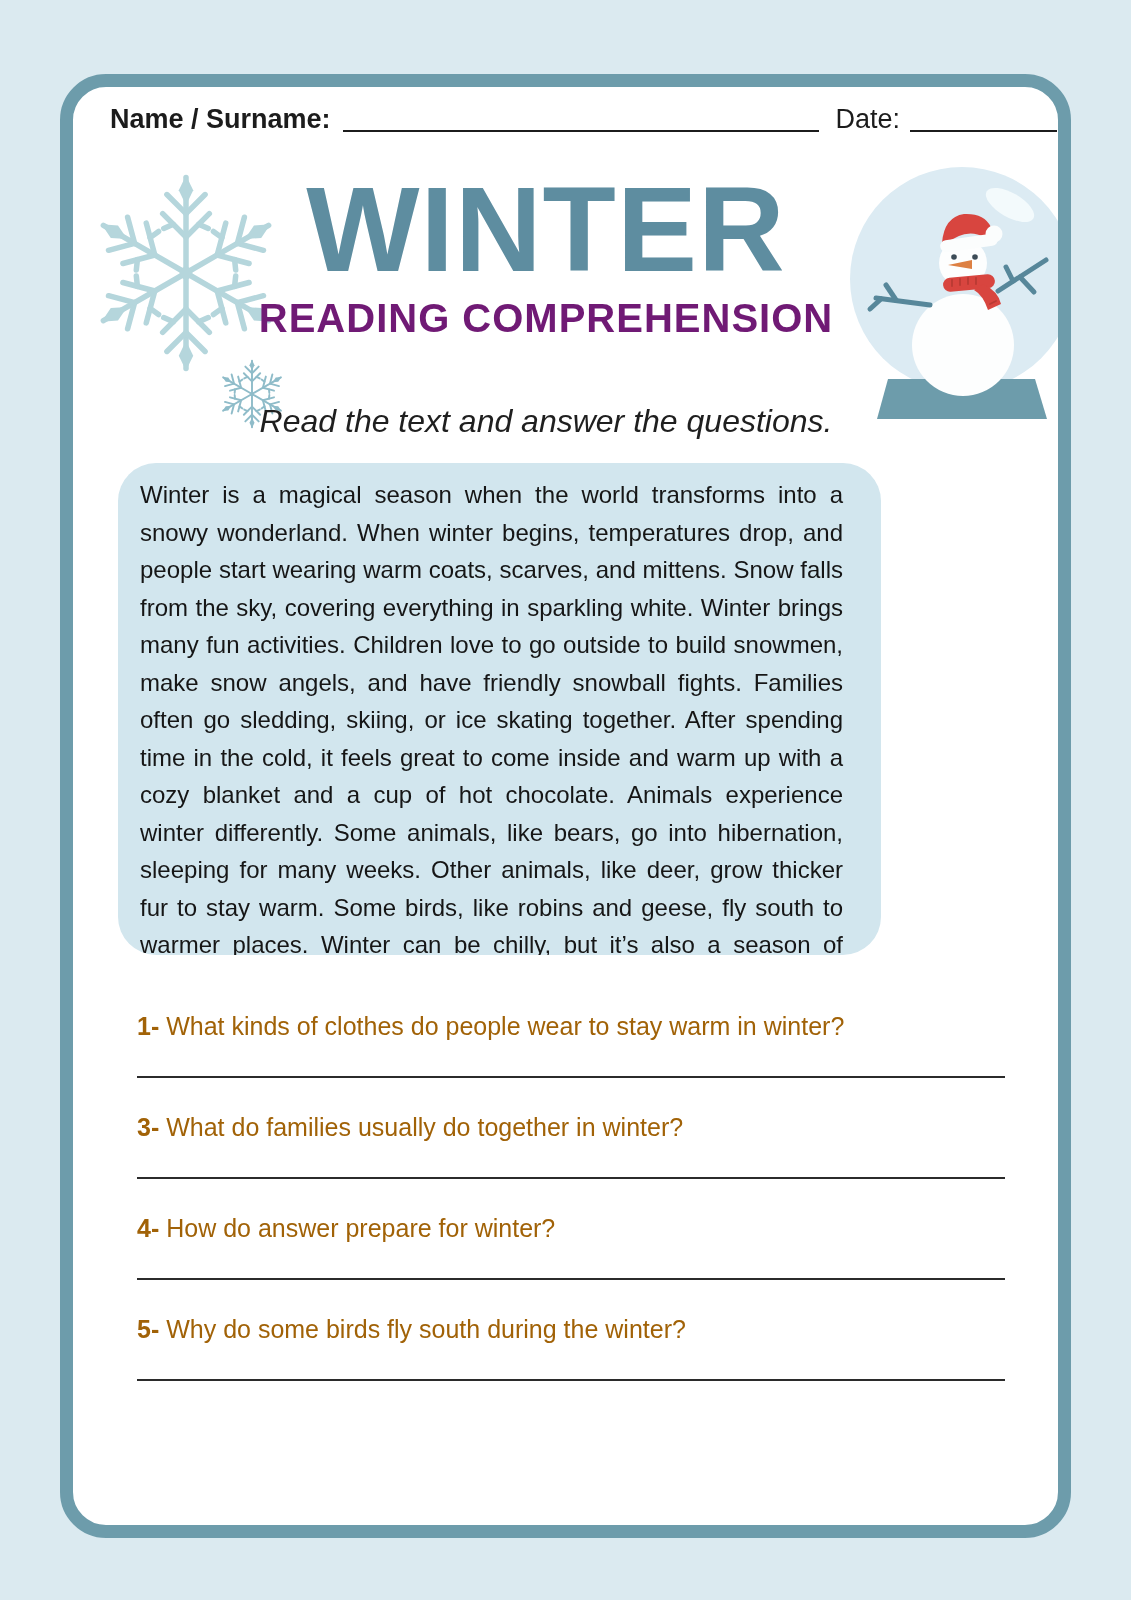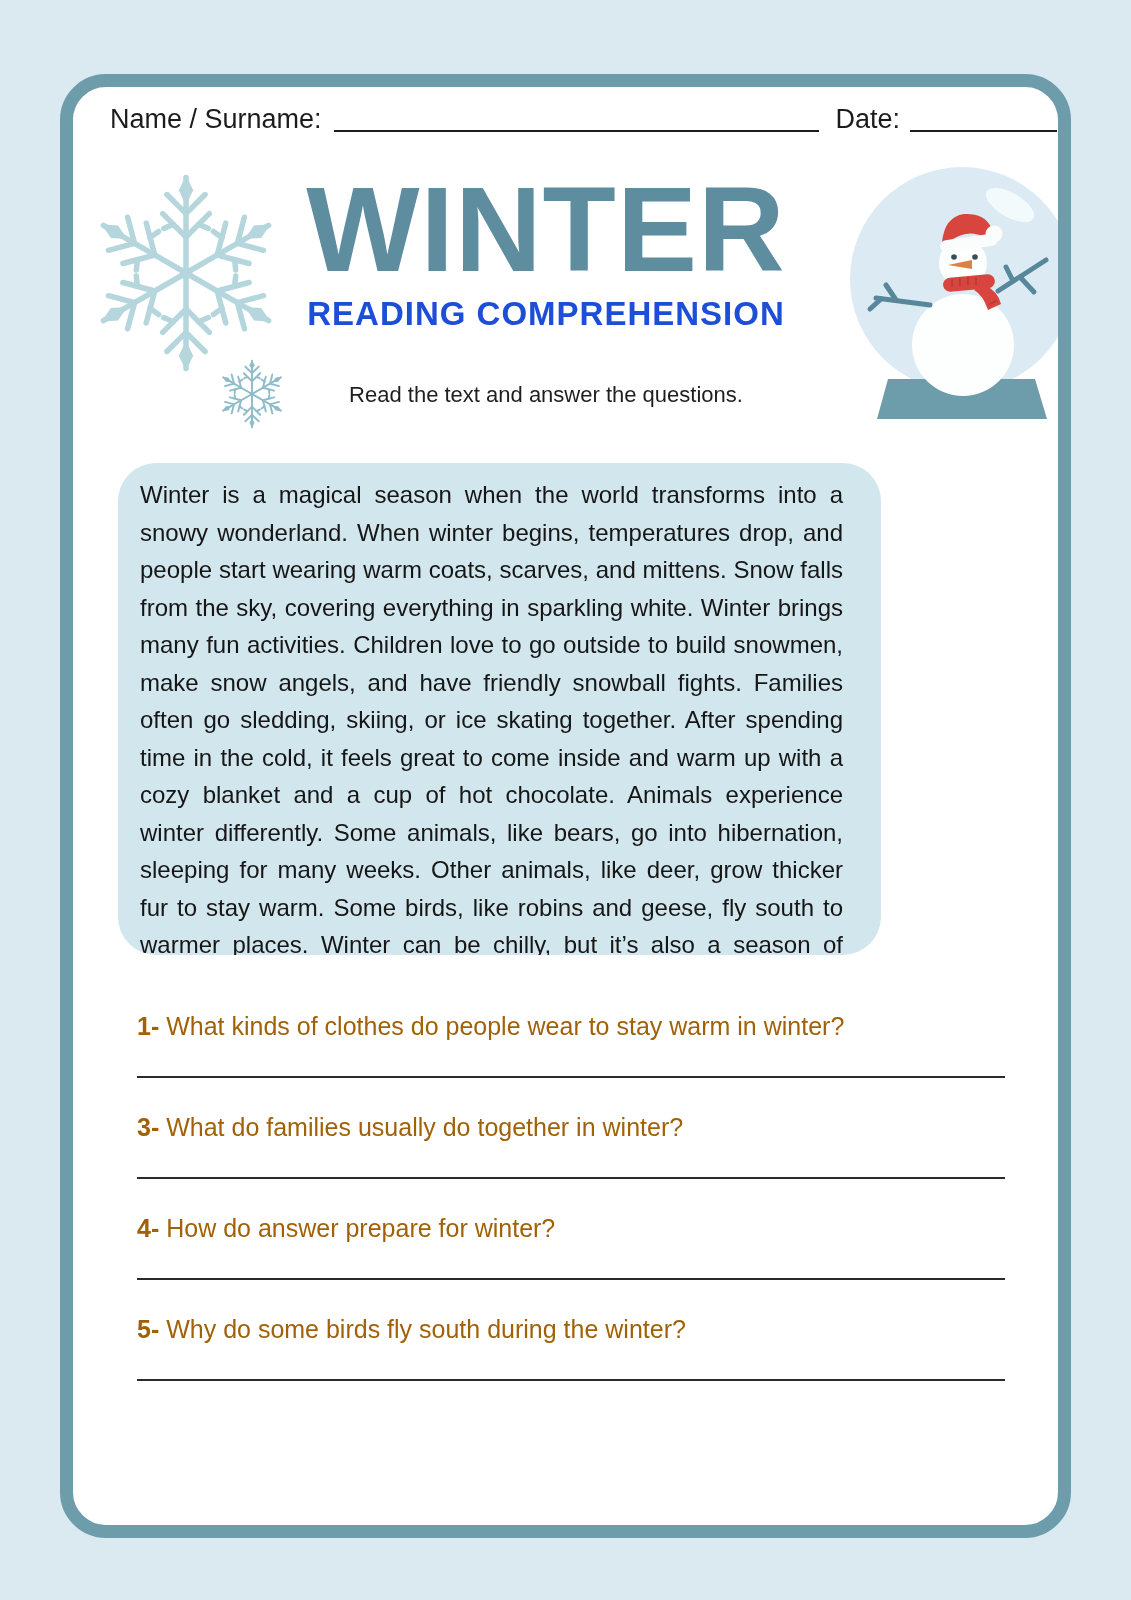--- a/index.html
+++ b/index.html
@@ -23,44 +23,45 @@
   
   .header-row{
     position:absolute;left:37px;top:16px;width:947px;
     display:flex;align-items:flex-end;
     font-size:27px;line-height:1.25;color:#1c1c1c;
   }
   .write-line{border-bottom:2.5px solid #1c1c1c;height:1px;}
   .name-line{flex:1 1 auto;margin:0 0 5px 12px;}
   .date-line{flex:0 0 147px;margin:0 0 5px 10px;}
   .date-label{margin-left:16px;white-space:nowrap;}
-  .name-label{white-space:nowrap;}
+  .name-label{white-space:nowrap;font-weight:bold;}
   
   .flake{position:absolute;}
   .flake-big{left:7px;top:80px;width:212px;height:212px;color:#b5d6dc;}
   .flake-small{left:142px;top:270px;width:74px;height:74px;color:#8fbcc9;}
   .flake line,.flake path.spoke{stroke:currentColor;stroke-width:2.6;stroke-linecap:round;fill:none;}
   .flake .fill{fill:currentColor;stroke:none;}
   
   .hero{
     position:absolute;left:153px;top:82px;width:640px;
     text-align:center;
   }
   .page-title{
     font-family:Liberation Sans, sans-serif;
     font-size:120px;line-height:1;font-weight:bold;
     color:#5e8da0;letter-spacing:1px;margin:0;
   }
   .page-subtitle{
-    font-size:33px;line-height:1.2;font-weight:bold;
-    color:#1d4ed8;letter-spacing:1px;margin:5px 0 0 0;
+    font-size:40px;line-height:1.2;font-weight:bold;
+    color:#701a75;letter-spacing:1px;margin:5px 0 0 0;
   }
   .instruction{
-    font-size:22px;line-height:1.2;color:#1f1f1f;
-    margin:48px 0 0 0;
+    font-size:32px;line-height:1.2;color:#1f1f1f;
+    margin:60px 0 0 0;
+    font-style:italic;
   }
   
   .globe{position:absolute;left:775px;top:76px;width:230px;height:265px;}
   
   .passage-box{
     position:absolute;left:45px;top:376px;width:763px;height:492px;
     box-sizing:border-box;
     background:#d2e6ee;border-radius:38px;
     padding:13px 38px 0 22px;
     overflow:hidden;

